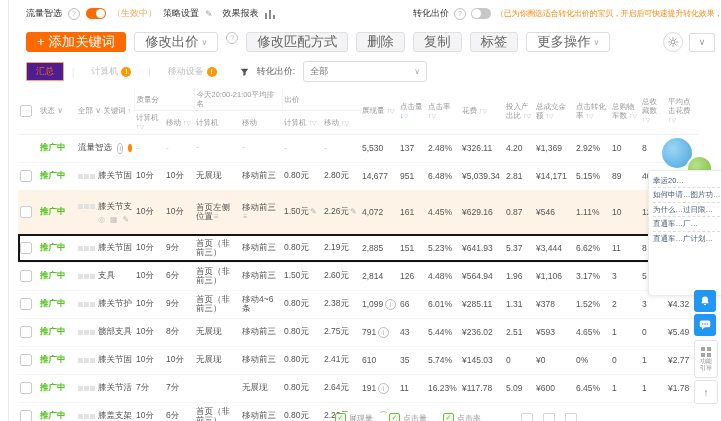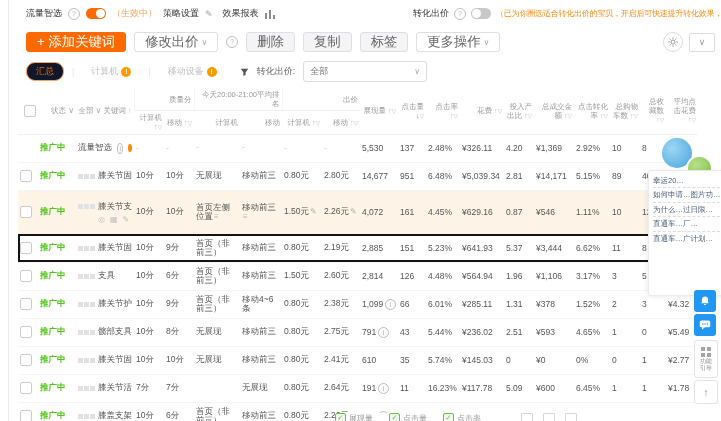--- a/index.html
+++ b/index.html
@@ -17,44 +17,44 @@
   .tg{position:relative;width:20px;height:11px;border-radius:6px;display:inline-block;vertical-align:middle}
   .tg .knob{position:absolute;top:1px;width:9px;height:9px;border-radius:50%;background:#fff}
   .tg.on{background:#ff6a00}.tg.on .knob{right:1px}
   .tg.off{background:#c8c8c8}.tg.off .knob{left:1px}
   .orange-lt{color:#fca152}
   .pencil{color:#a0a0a0;font-size:9px}
   .bars-ico svg{vertical-align:-2px}
   .conv-group{position:absolute;left:413px;top:7px;display:flex;align-items:center;gap:5px;font-size:9px;white-space:nowrap}
   .conv-tip{color:#fa8c16;font-size:8px;letter-spacing:-0.2px}
   
-  .toolbar{position:relative;display:flex;align-items:center;gap:8px;margin:12px 0 0 26px;font-size:9px}
+  .toolbar{position:relative;display:flex;gap:8px;margin:12px 0 0 26px;font-size:9px}
   .btn{height:20px;display:inline-flex;align-items:center;gap:3px;padding:0 10px;border-radius:3px;
        border:1px solid #dcdfe6;background:#fff;color:#666;cursor:pointer;white-space:nowrap}
   .btn.primary{background:#ff6a00;border-color:#ff6a00;color:#fff}
   .btn.gray{background:#f4f4f5}
   .chev{color:#aaa;font-size:8px}
   .tool-right{position:absolute;right:6px;top:0;display:flex;gap:6px;align-items:center}
   .round-btn{width:18px;height:18px;border:1px solid #ddd;border-radius:50%;display:inline-flex;align-items:center;justify-content:center}
   .sq-btn{width:24px;height:17px;border:1px solid #ddd;border-radius:2px;display:inline-flex;align-items:center;justify-content:center;color:#999;font-size:9px}
   
   .filter-row{display:flex;align-items:center;gap:8px;margin:9px 0 0 26px;font-size:9px}
   .ftab{padding:2px 9px;color:#c0c0c0;display:inline-flex;align-items:center;gap:3px}
-  .ftab.active{border:1px solid #ffa45e;border-radius:9px;color:#ff6a00;background:#0f172a}
+  .ftab.active{border:1px solid #ffa45e;border-radius:1px;color:#ff6a00;background:#4c1d95}
   .vsep{color:#e5e5e5}
   .badge{display:inline-block;width:10px;height:10px;border-radius:50%;background:#ff9900;color:#fff;
          font-size:7px;line-height:10px;text-align:center;font-weight:bold}
   .funnel svg{vertical-align:-2px}
   .seg-label{color:#666}
   .select{display:inline-flex;align-items:center;justify-content:space-between;width:110px;height:19px;
           border:1px solid #ddd;border-radius:3px;padding:0 6px;color:#777;background:#fff}
   
   .table-wrap{margin:6px 0 0 18px;width:682px}
   table{border-collapse:collapse;table-layout:fixed;width:680px}
-  thead th{font-weight:normal;color:#9a9a9a;font-size:7.5px;text-align:right;vertical-align:middle;
+  thead th{font-weight:normal;color:#9a9a9a;font-size:7.5px;text-align:left;vertical-align:middle;
            padding:2px 2px;border-bottom:1px solid #f0f0f0;line-height:1.2;background:#fff}
   thead th.grp{border-left:1px solid #f5f5f5}
   thead .arr{color:#b8b8b8;font-size:7px}
   thead .arr.dn{color:#2d8cf0}
   thead .flt{color:#c8c8c8;font-size:6px}
   tbody td{font-size:8.5px;color:#555;padding:2px 2px;border-bottom:1px solid #f5f5f5;
            white-space:nowrap;overflow:hidden;vertical-align:middle}
   tbody td.wrap{white-space:normal;line-height:1.15}
   tbody tr{height:28px}
   tbody tr.hov{background:#fdf3e6}
@@ -129,20 +129,21 @@
   <span class="conv-tip">（已为你圈选适合转化出价的宝贝，开启后可快速提升转化效果，建议立即开启）</span>
 </div>
 
 <div class="toolbar">
   <button class="btn primary">+ 添加关键词</button>
   <button class="btn">
     <span>修改出价</span>
     <span class="chev">∨</span>
   </button>
   <span class="qmark">?</span>
+  <button class="btn gray">修改匹配方式</button>
   <button class="btn gray">删除</button>
   <button class="btn gray">复制</button>
   <button class="btn gray">标签</button>
   <button class="btn">
     <span>更多操作</span>
     <span class="chev">∨</span>
   </button>
   <span class="tool-right">
     <span class="round-btn">
       <svg width="10" height="10" viewBox="0 0 10 10">

